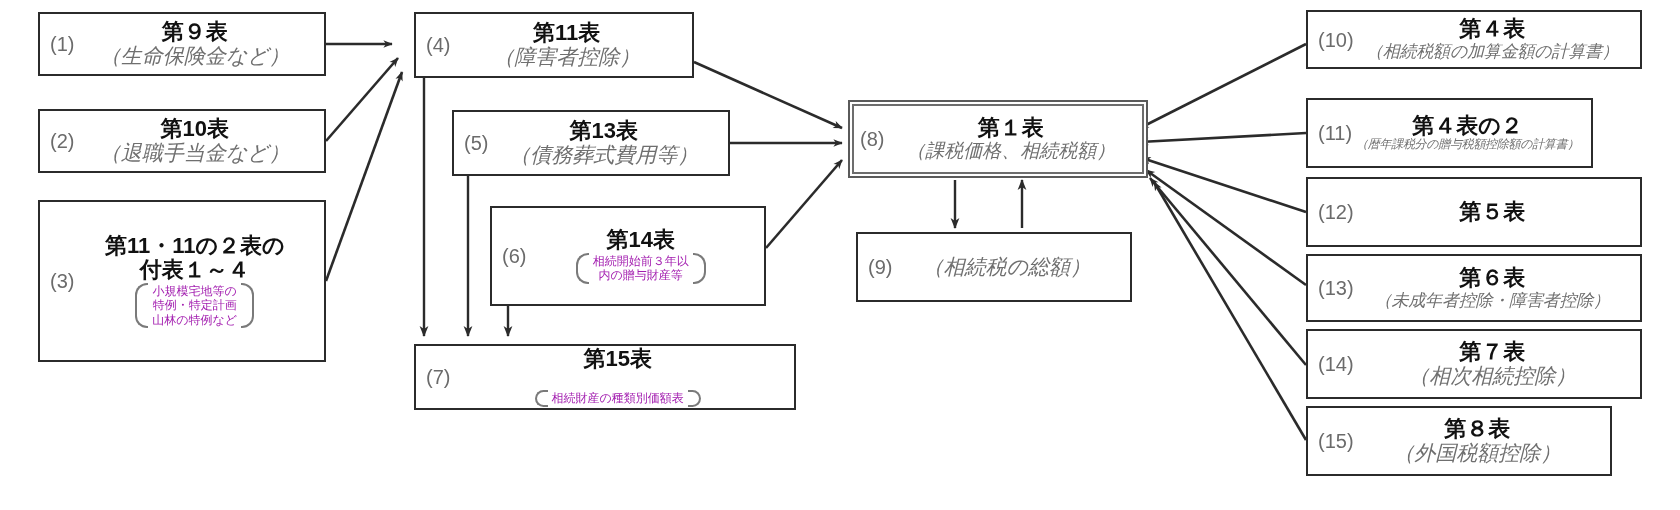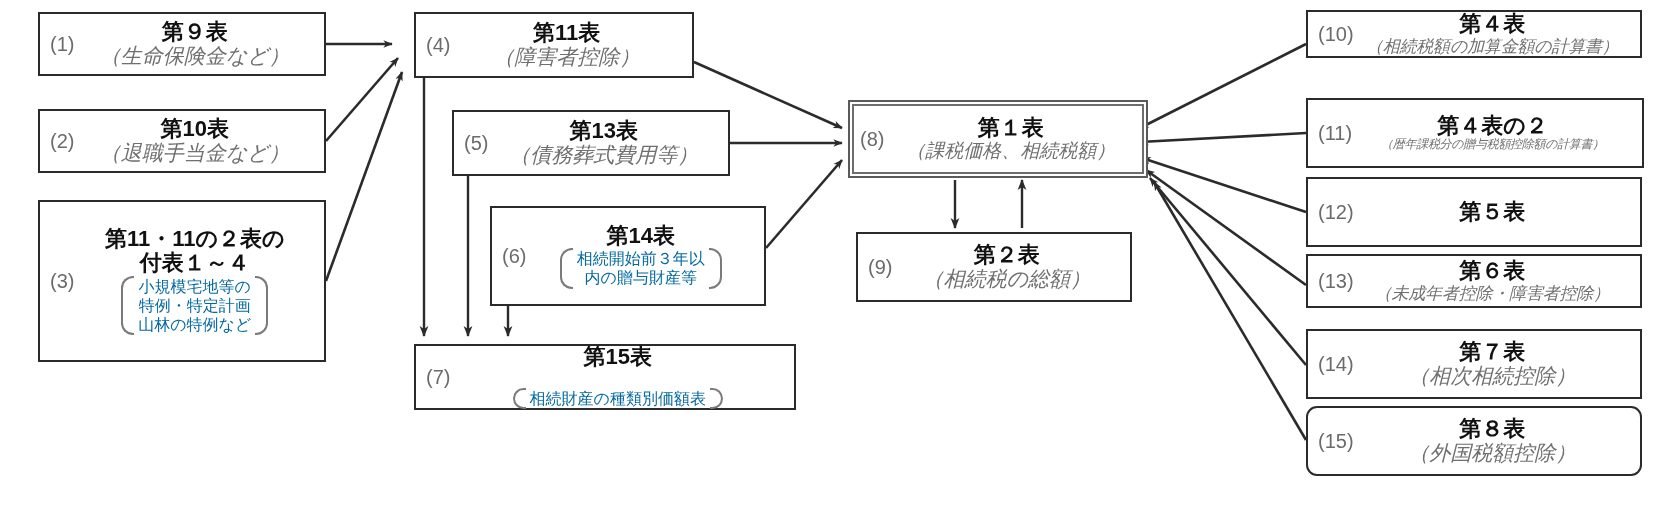--- a/index.html
+++ b/index.html
@@ -19,21 +19,21 @@
   .title{font-weight:bold;color:#111;font-size:22px;line-height:1.12;white-space:nowrap;}
   .sub{color:#6f6f6f;font-size:21px;line-height:1.15;white-space:nowrap;font-style:italic;}
   .sub.small{font-size:17px;letter-spacing:-.2px;}
   .sub.tiny{font-size:12px;letter-spacing:-.3px;}
 
   
   .brk{display:flex;align-items:stretch;justify-content:center;gap:2px;}
   .brk .bl,.brk .br{width:11px;border:2px solid #7a7a7a;color:transparent;}
   .brk .bl{border-right:none;border-radius:12px 0 0 12px;}
   .brk .br{border-left:none;border-radius:0 12px 12px 0;}
-  .brk .lines{color:#0369a1;font-size:16px;line-height:1.2;text-align:center;padding:1px 2px;}
+  .brk .lines{color:#a21caf;font-size:12px;line-height:1.2;text-align:center;padding:1px 2px;}
 </style>
 </head>
 <body>
 
 <div id="stage">
 
   <svg class="links" viewBox="0 0 1680 510">
     <defs>
       <marker id="ah" markerWidth="11" markerHeight="11" refX="9.2" refY="4.2" orient="auto" markerUnits="userSpaceOnUse">
         <path d="M0.6,0.4 L10,4.2 L0.6,8 L3.2,4.2 Z" fill="#2b2b2b"></path>
@@ -148,65 +148,64 @@
     <span class="num">(8)</span>
     <span class="txt">
       <div class="title">第１表</div>
       <div class="sub" style="font-size:19px;">（課税価格、相続税額）</div>
     </span>
   </div>
 
   <div class="box" style="left:856px;top:232px;width:276px;height:70px;">
     <span class="num">(9)</span>
     <span class="txt">
-      <div class="title">第２表</div>
       <div class="sub">（相続税の総額）</div>
     </span>
   </div>
 
-  <div class="box" style="left:1306px;top:10px;width:336px;height:48px;">
+  <div class="box" style="left:1306px;top:10px;width:336px;height:59px;">
     <span class="num">(10)</span>
     <span class="txt">
       <div class="title">第４表</div>
       <div class="sub small">（相続税額の加算金額の計算書）</div>
     </span>
   </div>
 
-  <div class="box" style="left:1306px;top:98px;width:338px;height:70px;">
+  <div class="box" style="left:1306px;top:98px;width:287px;height:70px;">
     <span class="num">(11)</span>
     <span class="txt">
       <div class="title">第４表の２</div>
       <div class="sub tiny">（暦年課税分の贈与税額控除額の計算書）</div>
     </span>
   </div>
 
   <div class="box" style="left:1306px;top:177px;width:336px;height:70px;">
     <span class="num">(12)</span>
     <span class="txt">
       <div class="title">第５表</div>
     </span>
   </div>
 
-  <div class="box" style="left:1306px;top:254px;width:336px;height:54px;">
+  <div class="box" style="left:1306px;top:254px;width:336px;height:68px;">
     <span class="num">(13)</span>
     <span class="txt">
       <div class="title">第６表</div>
       <div class="sub small" style="font-size:17px;">（未成年者控除・障害者控除）</div>
     </span>
   </div>
 
   <div class="box" style="left:1306px;top:329px;width:336px;height:70px;">
     <span class="num">(14)</span>
     <span class="txt">
       <div class="title">第７表</div>
       <div class="sub">（相次相続控除）</div>
     </span>
   </div>
 
-  <div class="box" style="left:1306px;top:406px;width:336px;height:70px;border-radius:11px;">
+  <div class="box" style="left:1306px;top:406px;width:306px;height:70px;">
     <span class="num">(15)</span>
     <span class="txt">
       <div class="title">第８表</div>
       <div class="sub">（外国税額控除）</div>
     </span>
   </div>
 
 </div>
 
 </body></html>

